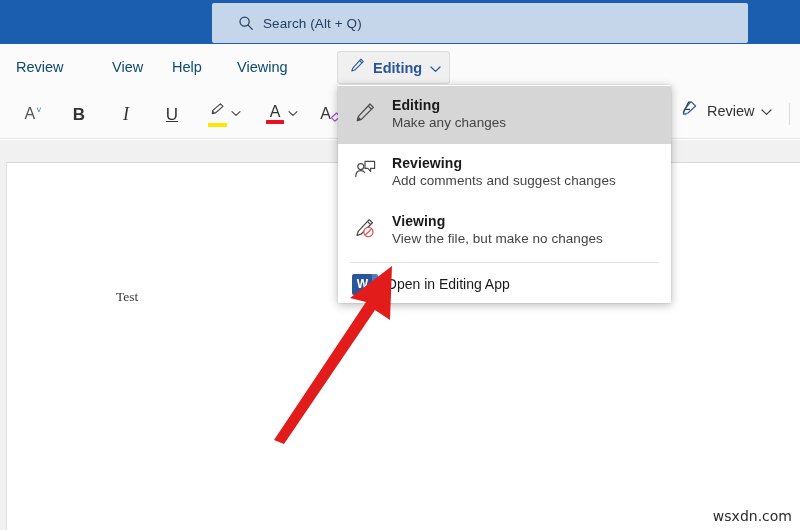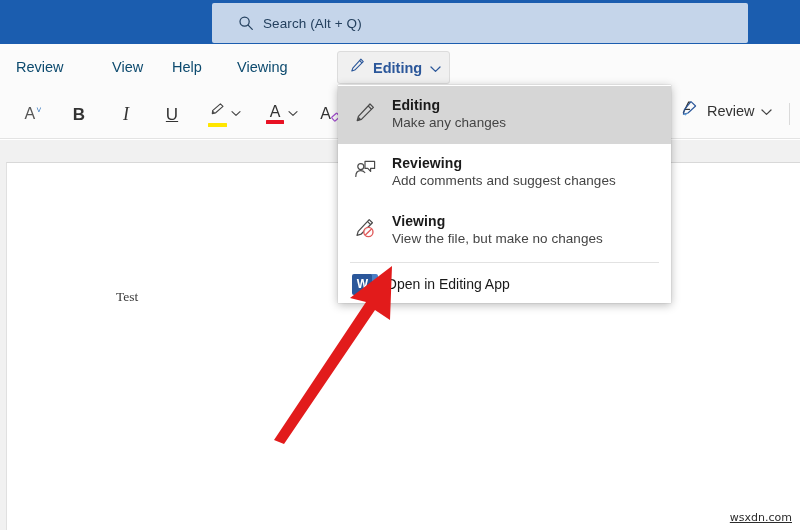--- a/index.html
+++ b/index.html
@@ -262,25 +262,24 @@
     height: 190px;
     z-index: 60;
     pointer-events: none;
   }
 
   
   .watermark {
     position: absolute;
     right: 8px;
     bottom: 6px;
-    font-size: 11px;
+    font-size: 14px;
     color: #2c2c2c;
     font-family: "DejaVu Sans", sans-serif;
     z-index: 70;
-    text-decoration: underline;
   }
 </style>
 </head>
 <body>
 
 <div id="app">
 
   <div class="titlebar">
     <div class="searchbox">
       <span class="sicon">

